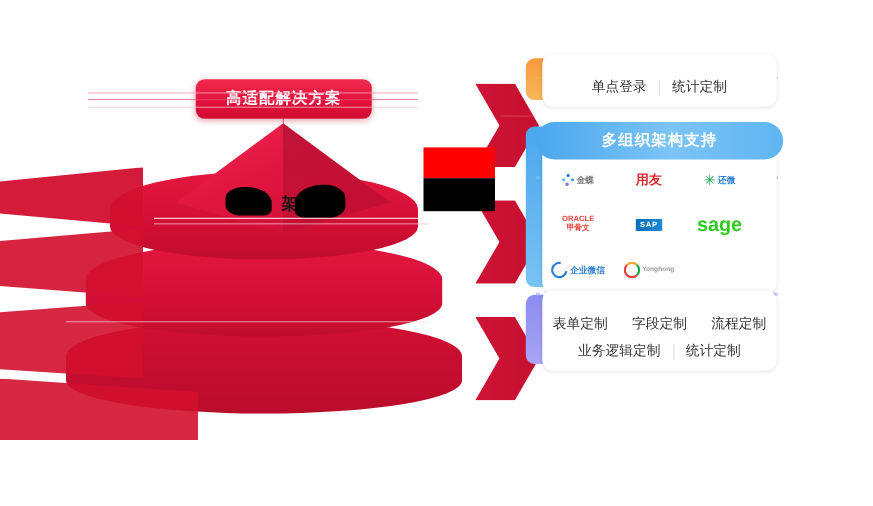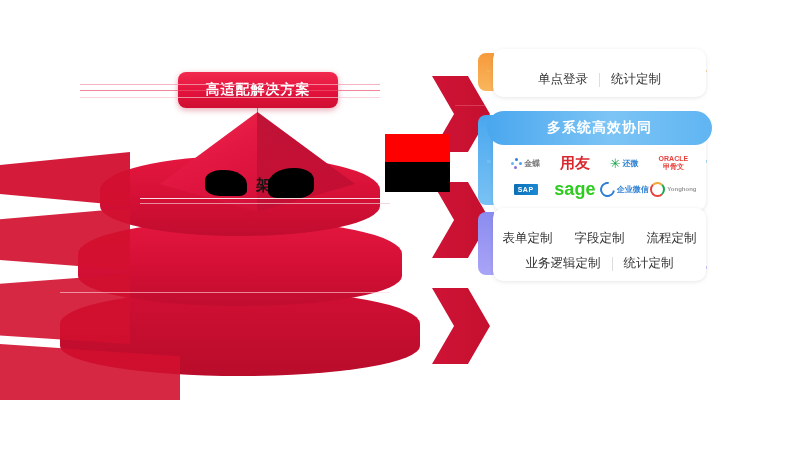--- a/index.html
+++ b/index.html
@@ -88,21 +88,21 @@
   }
 
   .row{display:flex;align-items:center;justify-content:center;font-family:Liberation Mono, monospace;}
   .row + .row{margin-top:8px;}
   .chip{
     font-size:12.5px;color:#333333;padding:0 11px;white-space:nowrap;
   }
   .sep{width:1px;height:14px;background:#dddddd;}
 
   
-  .logos{display:flex;flex-wrap:wrap;}
+  .logos{display:flex;flex-wrap:wrap;gap:15px;}
   .logo{
     width:25%;height:26px;display:flex;align-items:center;justify-content:center;
     font-size:8px;font-weight:bold;white-space:nowrap;
   }
   .lg-mark{display:inline-block;margin-right:2px;}
   .dotgrp{position:relative;width:11px;height:11px;display:inline-block;}
   .dotgrp span{position:absolute;width:3px;height:3px;border-radius:50%;background:#2b7fd4;}
   .dotgrp span:nth-child(1){left:4px;top:0;}
   .dotgrp span:nth-child(2){left:8px;top:4px;background:#4aa0e8;}
   .dotgrp span:nth-child(3){left:0px;top:4px;background:#6ab4ee;}
@@ -186,36 +186,36 @@
         <div class="row">
           <span class="chip">单点登录</span>
           <span class="sep"></span>
           <span class="chip">统计定制</span>
         </div>
       </div>
     </div>
 
     <div class="card c2">
       <div class="rail"></div>
-      <div class="head">多系统高效协同</div>
+      <div class="head">多组织架构支持</div>
       <div class="body">
         <div class="logos">
 
           <div class="logo">
             <span class="lg-mark dotgrp">
                 <span></span>
                 <span></span>
                 <span></span>
                 <span></span>
               </span>
             <span style="color:#7a7a7a;">金蝶</span>
           </div>
 
           <div class="logo">
-            <span style="color:#d9272e;font-size:15px;">用友</span>
+            <span style="color:#d9272e;font-size:12px;">用友</span>
           </div>
 
           <div class="logo">
             <span class="lg-mark star">✳</span>
             <span style="color:#2b7fd4;">还微</span>
           </div>
 
           <div class="logo">
             <span style="color:#e8403a;font-size:7px;line-height:1.15;text-align:center;">
               <span>ORACLE</span><br>

